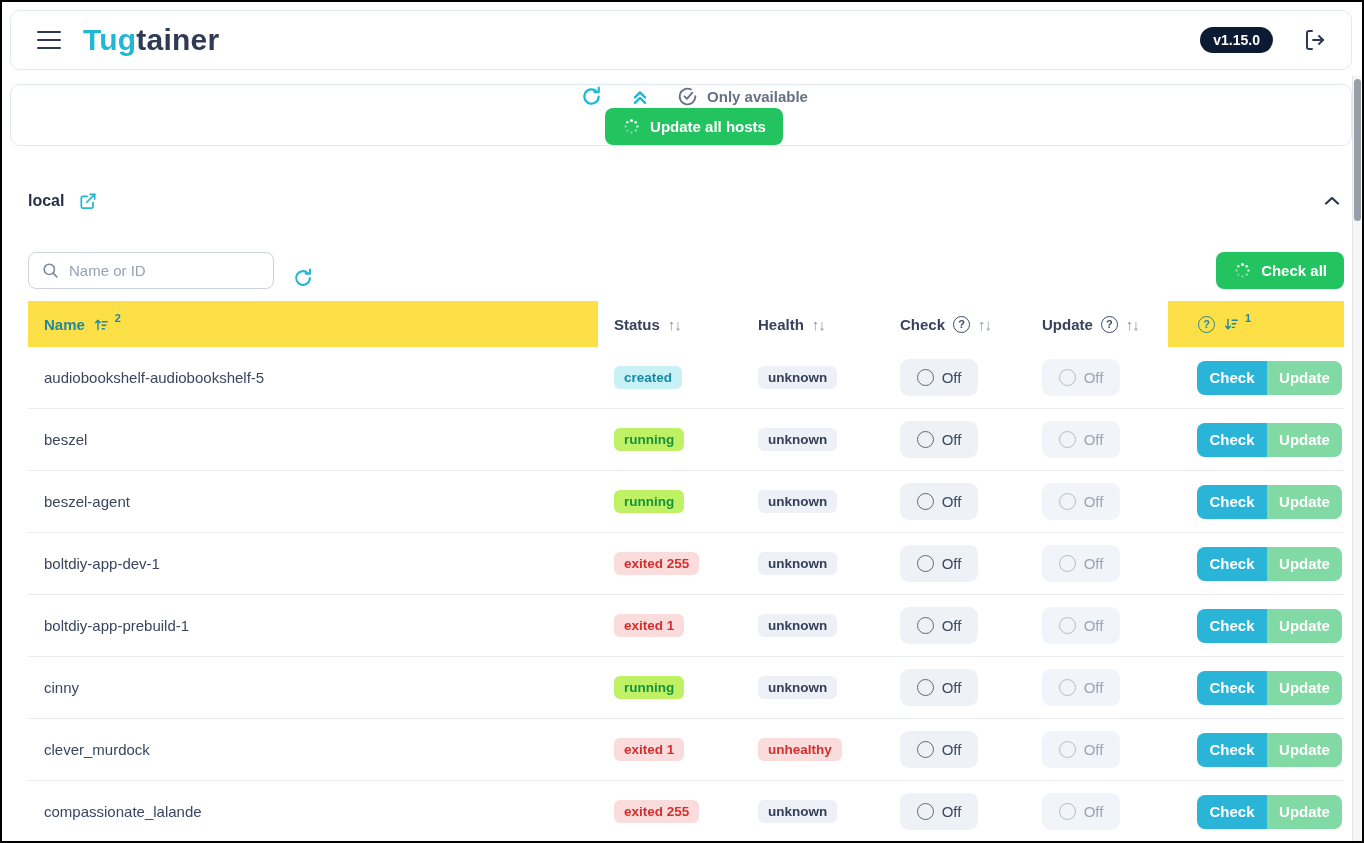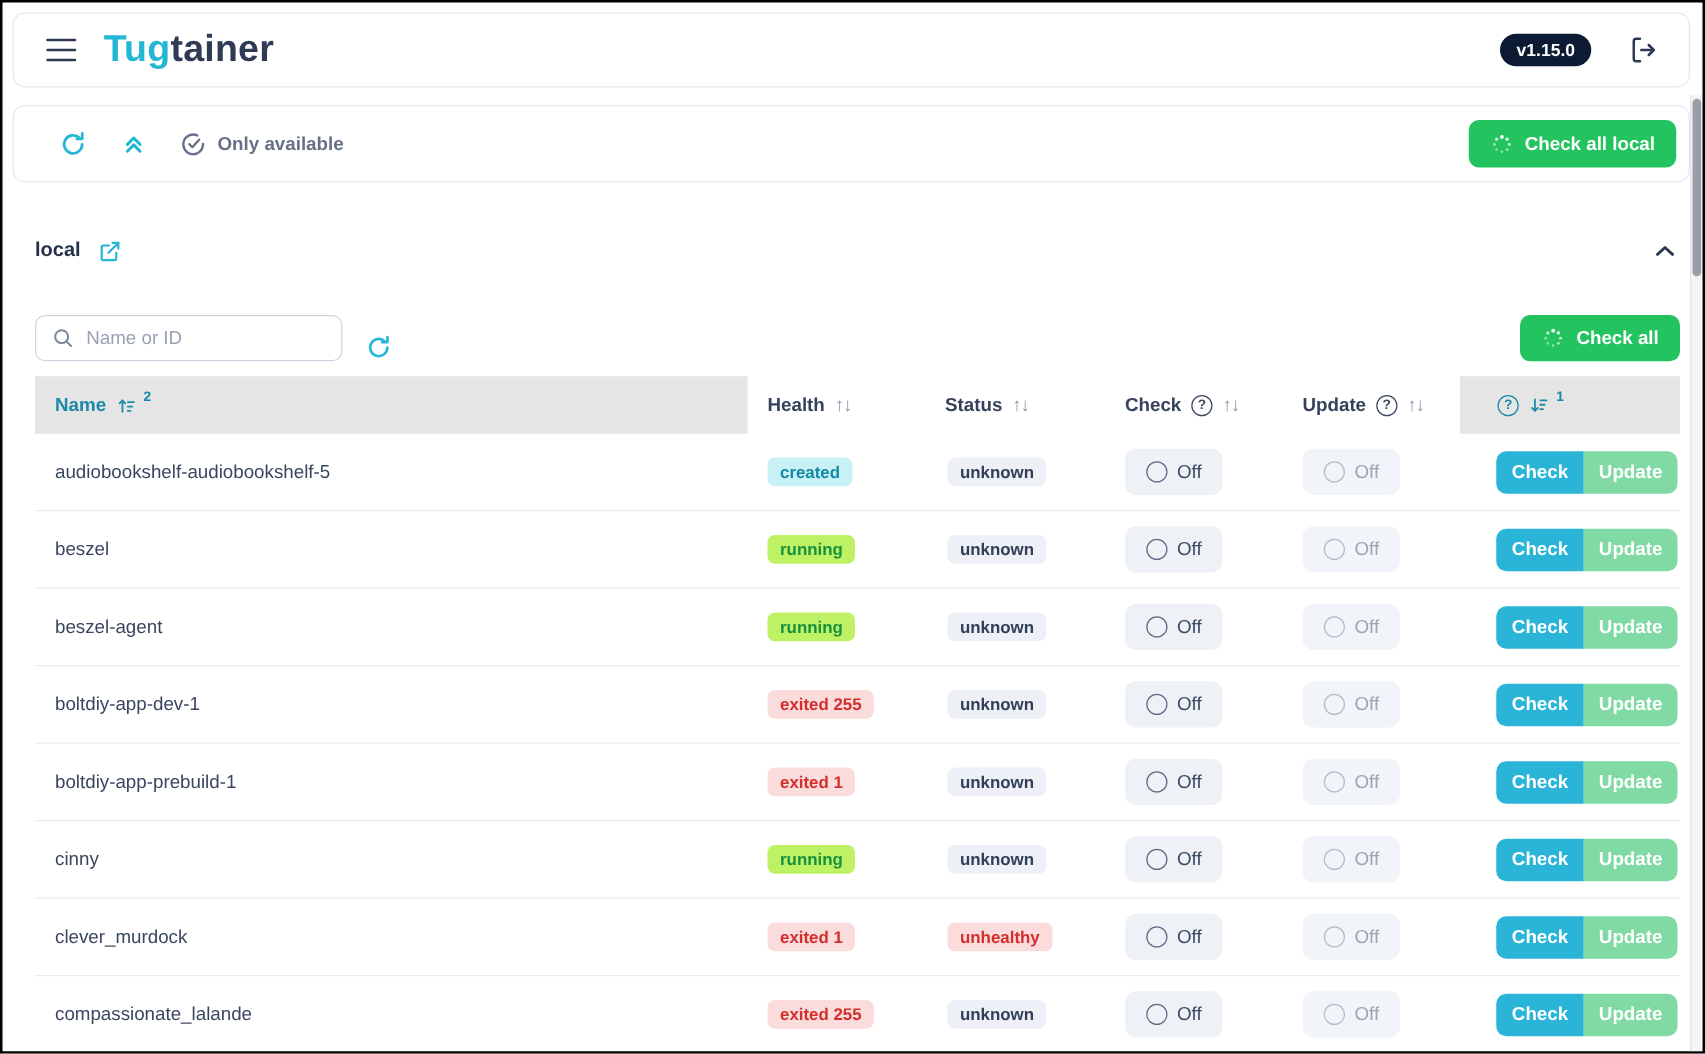--- a/index.html
+++ b/index.html
@@ -19,21 +19,21 @@
   .hamburger span { display: block; height: 2.4px; background: #2e3a52; border-radius: 1px; }
   .logo { font-size: 30px; font-weight: 700; margin-left: 22px; letter-spacing: .2px; }
   .logo .cyan { color: #22b8d4; }
   .logo .dark { color: #2f3b55; }
   .spacer { flex: 1; }
   .version-badge { background: #0c1a33; color: #fff; font-size: 14px; font-weight: 700;
     border-radius: 15px; padding: 5px 13px; margin-right: 30px; }
   .icon-btn { background: none; border: none; cursor: pointer; display: inline-flex;
     align-items: center; justify-content: center; padding: 0; }
   
-  .toolbar-card { margin: 14px 10px 0 8px; height: 62px; padding: 0 10px 0 36px; }
+  .toolbar-card { margin: 14px 10px 0 8px; height: 62px; padding: 0 10px 0 36px; flex-direction: column; }
   .toolbar-left { display: flex; align-items: center; gap: 26px; }
   .only-available { display: flex; align-items: center; gap: 9px; color: #66718а; }
   .only-available { color: #667185; font-size: 15px; font-weight: 600; background: none; border: none; cursor: pointer; }
   .btn-green { background: #23c45f; color: #fff; border: none; border-radius: 8px;
     font-size: 15px; font-weight: 700; font-family: inherit; display: inline-flex; align-items: center;
     gap: 9px; padding: 0 17px; height: 38px; cursor: pointer; }
   
   .content { padding: 0 18px 0 26px; }
   .host-header { margin-top: 40px; height: 30px; display: flex; align-items: center; }
   .host-name { font-size: 16px; font-weight: 700; color: #25304a; }
@@ -51,21 +51,21 @@
   .thead { display: flex; height: 46px; }
   .trow { display: flex; height: 62px; border-bottom: 1px solid #e8ecf1; }
   .cell { display: flex; align-items: center; padding-left: 16px; }
   .c-name    { width: 570px; }
   .c-status  { width: 144px; }
   .c-health  { width: 142px; }
   .c-check   { width: 142px; }
   .c-update  { width: 142px; }
   .c-actions { width: 176px; justify-content: flex-end; padding-right: 2px; }
   .th { font-size: 15px; font-weight: 700; color: #36425c; gap: 8px; }
-  .th.hl { background: #e5e5e5; }
+  .th.hl { background: #fde047; }
   .th.hl, .th.hl .sup { color: #1b89a8; }
   .sort-arrows::after { content: "\2191\2193"; color: #8e99ab; font-size: 15px;
     font-weight: 400; letter-spacing: -1px; }
   .sup { font-size: 11px; font-weight: 700; position: relative; top: -6px; left: -3px; }
   .qicon { width: 17px; height: 17px; border-radius: 50%; display: inline-flex;
     align-items: center; justify-content: center; flex: none; }
   .qicon.navy { border: 1.7px solid #3c4a63; color: #3c4a63; }
   .qicon.teal { border: 1.7px solid #1b89a8; color: #1b89a8; }
   .qicon::after { content: "?"; font-size: 11px; font-weight: 700; }
   .row-name { font-size: 15px; color: #3a4660; }
@@ -142,21 +142,21 @@
       <svg width="19" height="19" viewBox="0 0 24 24" fill="#fff">
         <circle cx="12" cy="4.5" r="1.9"></circle>
           <circle cx="17.3" cy="6.7" r="1.7" opacity=".9"></circle>
           <circle cx="19.5" cy="12" r="1.5" opacity=".75"></circle>
           <circle cx="17.3" cy="17.3" r="1.4" opacity=".6"></circle>
           <circle cx="12" cy="19.5" r="1.3" opacity=".5"></circle>
           <circle cx="6.7" cy="17.3" r="1.3" opacity=".45"></circle>
           <circle cx="4.5" cy="12" r="1.4" opacity=".55"></circle>
           <circle cx="6.7" cy="6.7" r="1.6" opacity=".8"></circle>
       </svg>
-      <span>Check all local</span>
+      <span>Update all hosts</span>
     </button>
   </div>
 
   <main class="content">
 
     <div class="host-header">
       <span class="host-name">local</span>
       <button class="icon-btn">
         <svg width="20" height="20" viewBox="0 0 24 24" fill="none" stroke="#22b8d4" stroke-width="2.1" stroke-linecap="round" stroke-linejoin="round">
           <path d="M18 13.5V19a1.5 1.5 0 0 1-1.5 1.5h-11A1.5 1.5 0 0 1 4 19V8a1.5 1.5 0 0 1 1.5-1.5H11"></path>
@@ -208,26 +208,26 @@
           <span>Name</span>
           <svg width="17" height="17" viewBox="0 0 24 24" fill="none" stroke="#1b89a8" stroke-width="2" stroke-linecap="round">
             <line x1="7" y1="19" x2="7" y2="6.5"></line>
               <polyline points="3.8 9.5 7 6 10.2 9.5" stroke-linejoin="round"></polyline>
               <line x1="13" y1="8" x2="20" y2="8"></line>
               <line x1="13" y1="13" x2="18" y2="13"></line>
               <line x1="13" y1="18" x2="16" y2="18"></line>
           </svg>
           <span class="sup">2</span>
         </div>
+        <div class="cell c-status th">
+          <span>Status</span>
+          <span class="sort-arrows"></span>
+        </div>
         <div class="cell c-health th">
           <span>Health</span>
-          <span class="sort-arrows"></span>
-        </div>
-        <div class="cell c-status th">
-          <span>Status</span>
           <span class="sort-arrows"></span>
         </div>
         <div class="cell c-check th">
           <span>Check</span>
           <span class="qicon navy"></span>
           <span class="sort-arrows"></span>
         </div>
         <div class="cell c-update th">
           <span>Update</span>
           <span class="qicon navy"></span>

